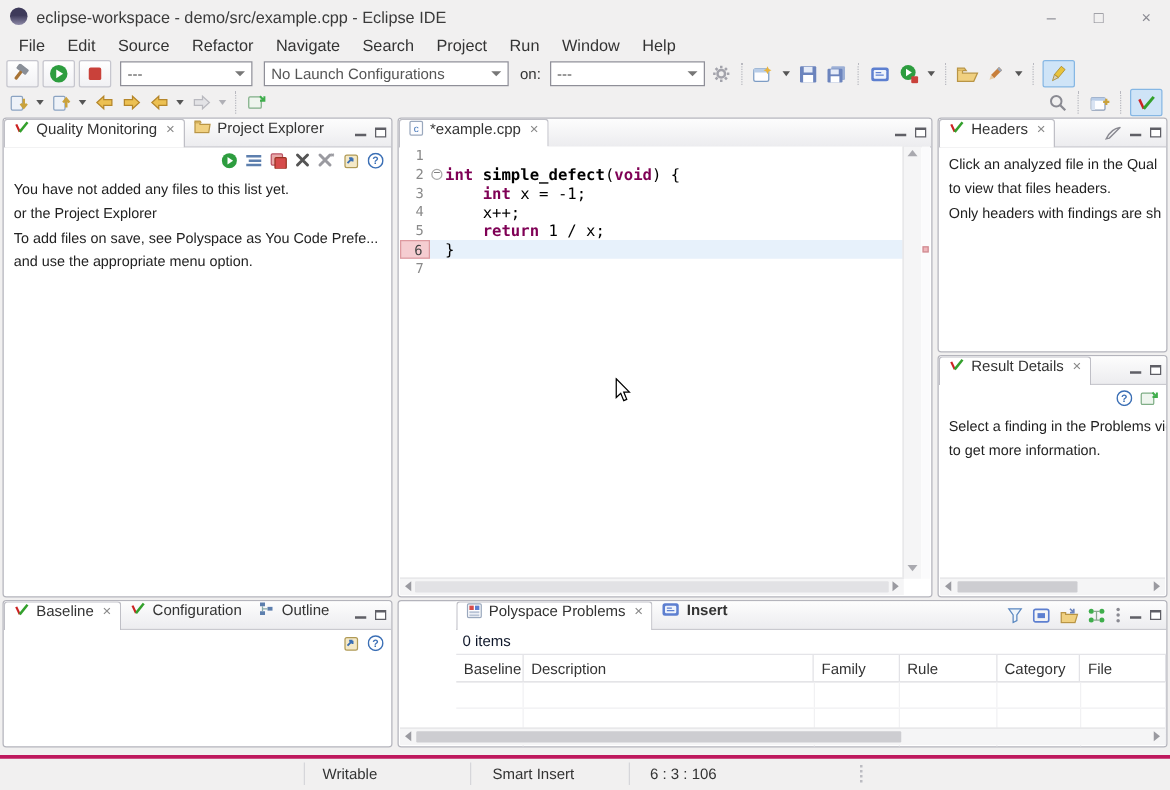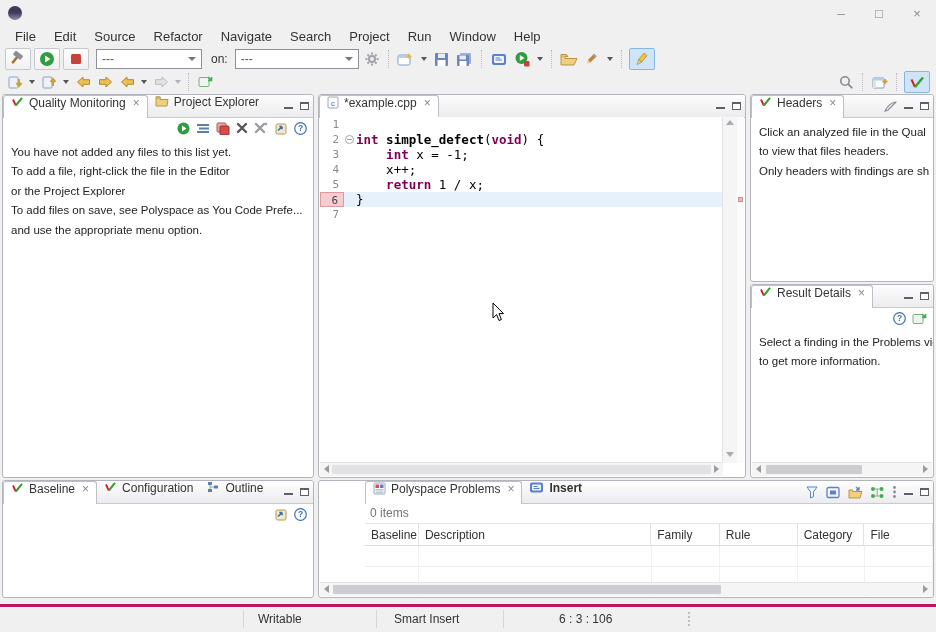--- a/index.html
+++ b/index.html
@@ -59,39 +59,40 @@
   .ruler{position:absolute;right:1px;top:22px;bottom:14px;width:7px;background:#fbfbfc;}
   .ruler-mark{position:absolute;left:1px;width:5px;height:5px;background:#f0b6bb;border:1px solid #cf8d93;box-sizing:border-box;}
   .arr-up{width:0;height:0;border-left:4px solid transparent;border-right:4px solid transparent;border-bottom:5px solid #a9a9af;margin:3px auto;}
   .arr-dn{width:0;height:0;border-left:4px solid transparent;border-right:4px solid transparent;border-top:5px solid #a9a9af;margin:3px auto;position:absolute;bottom:3px;left:3px;}
   .hscroll{position:absolute;left:1px;bottom:1px;height:13px;background:#f5f5f6;border-top:1px solid #e3e3e6;}
   .harr{position:absolute;top:2px;width:0;height:0;border-top:4px solid transparent;border-bottom:4px solid transparent;}
   .harr.l{left:4px;border-right:5px solid #9a9aa0;}
   .harr.r{right:4px;border-left:5px solid #9a9aa0;}
   .hthumb{position:absolute;top:2px;height:9px;background:#cdcdd1;border-radius:1px;}
   
-  .items-line{height:19px;line-height:19px;padding-left:5px;font-size:12px;color:#737373;background:#fff;}
+  .items-line{height:19px;line-height:19px;padding-left:5px;font-size:12px;color:#0f172a;background:#fff;}
   .phdr{display:flex;height:21px;align-items:center;border-top:1px solid #e4e4e8;border-bottom:1px solid #dcdce0;background:#fff;}
   .pcol{font-size:12px;color:#333;padding-left:6px;box-sizing:border-box;border-right:1px solid #e2e2e6;height:100%;display:flex;align-items:center;}
   .prow{display:flex;height:20px;border-bottom:1px solid #f0f0f2;}
   .pcell{box-sizing:border-box;border-right:1px solid #f1f1f3;height:100%;}
   
   .statusbar{left:0;top:604px;width:936px;height:24px;border-top:3px solid #be185d;background:#f1f0f0;}
   .sseg{position:absolute;top:0;height:24px;display:flex;align-items:center;font-size:12px;color:#333;}
   .ssep{position:absolute;top:3px;height:18px;width:1px;background:#d6d6da;}
   .grip{position:absolute;top:5px;width:3px;height:14px;border-left:2px dotted #bcbcc2;}
   
   .mouse{left:492px;top:302px;z-index:99;pointer-events:none;}
   svg{display:block;}
 </style>
 </head>
 <body>
 
 <div class="abs titlebar">
   <div class="app-icon"></div>
+  <div class="title-text">eclipse-workspace - demo/src/example.cpp - Eclipse IDE</div>
   <div class="win-controls">
     <div class="win-btn">–</div>
     <div class="win-btn">□</div>
     <div class="win-btn">×</div>
   </div>
 </div>
 
 <div class="abs menubar">
     <div class="menu-item">File</div>
     <div class="menu-item">Edit</div>
@@ -120,20 +121,24 @@
         <path d="M6 4.5 L11.5 8 L6 11.5 Z" fill="#fff"></path>
       </svg>
   </div>
   <div class="tbtn">
     <svg width="14" height="14">
         <rect x="2" y="2" width="10" height="10" rx="1.5" fill="#c9413a"></rect>
       </svg>
   </div>
   <div class="combo" style="width:106px;margin-left:4px;">
     <span>---</span>
+      <span class="chev"></span>
+  </div>
+  <div class="combo" style="width:196px;margin-left:6px;">
+    <span>No Launch Configurations</span>
       <span class="chev"></span>
   </div>
   <div class="on-label">on:</div>
   <div class="combo" style="width:124px;">
     <span>---</span>
       <span class="chev"></span>
   </div>
   <div class="ibtn">
     <svg width="14" height="14">
         <circle cx="7" cy="7" r="3" fill="none" stroke="#a3a3ab" stroke-width="2"></circle>
@@ -337,21 +342,20 @@
         <rect x="2" y="2" width="10" height="10" rx="1.5" fill="#f4e9c8" stroke="#b09a55"></rect>
         <path d="M4 8.5 L8 4.5 M8 4.5 L8 7.2 M8 4.5 L5.3 4.5" stroke="#3a6fb5" stroke-width="1.6" fill="none"></path>
       </svg>
     <svg width="13" height="13">
         <circle cx="6.5" cy="6.5" r="5.8" fill="#fff" stroke="#3b6fb5" stroke-width="1.2"></circle>
         <text x="6.5" y="9.4" text-anchor="middle" font-size="8.5" font-weight="bold" fill="#3b6fb5" font-family="Liberation Sans, sans-serif">?</text>
       </svg>
   </div>
   <div style="margin-top:2px;">
       <div class="msg">You have not added any files to this list yet.</div>
-      <div class="msg">To add a file, right-click the file in the Editor</div>
       <div class="msg"> or the Project Explorer</div>
       <div class="msg">To add files on save, see Polyspace as You Code Prefe...</div>
       <div class="msg"> and use the appropriate menu option.</div>
     </div>
 </div>
 
 <div class="panel" style="left:318px;top:94px;width:428px;height:384px;">
   <div class="tabbar">
     <div class="tab active">
       <svg width="12" height="13">
@@ -590,21 +594,21 @@
     <div class="hthumb" style="left:13px;width:388px;"></div>
   </div>
 </div>
 
 <div class="abs statusbar">
   <div class="ssep" style="left:243px;"></div>
   <div class="sseg" style="left:258px;">Writable</div>
   <div class="ssep" style="left:376px;"></div>
   <div class="sseg" style="left:394px;">Smart Insert</div>
   <div class="ssep" style="left:503px;"></div>
-  <div class="sseg" style="left:520px;margin-left:39px;">6 : 3 : 106</div>
+  <div class="sseg" style="left:520px;">6 : 3 : 106</div>
   <div class="grip" style="left:688px;"></div>
 </div>
 
 <div class="abs mouse">
   <svg width="13" height="20">
       <path d="M1 1 L1 16 L4.6 12.6 L7 18.5 L9.4 17.5 L7 11.6 L11.5 11.6 Z" fill="#fff" stroke="#000" stroke-width="1"></path>
     </svg>
 </div>
 
 </body></html>

